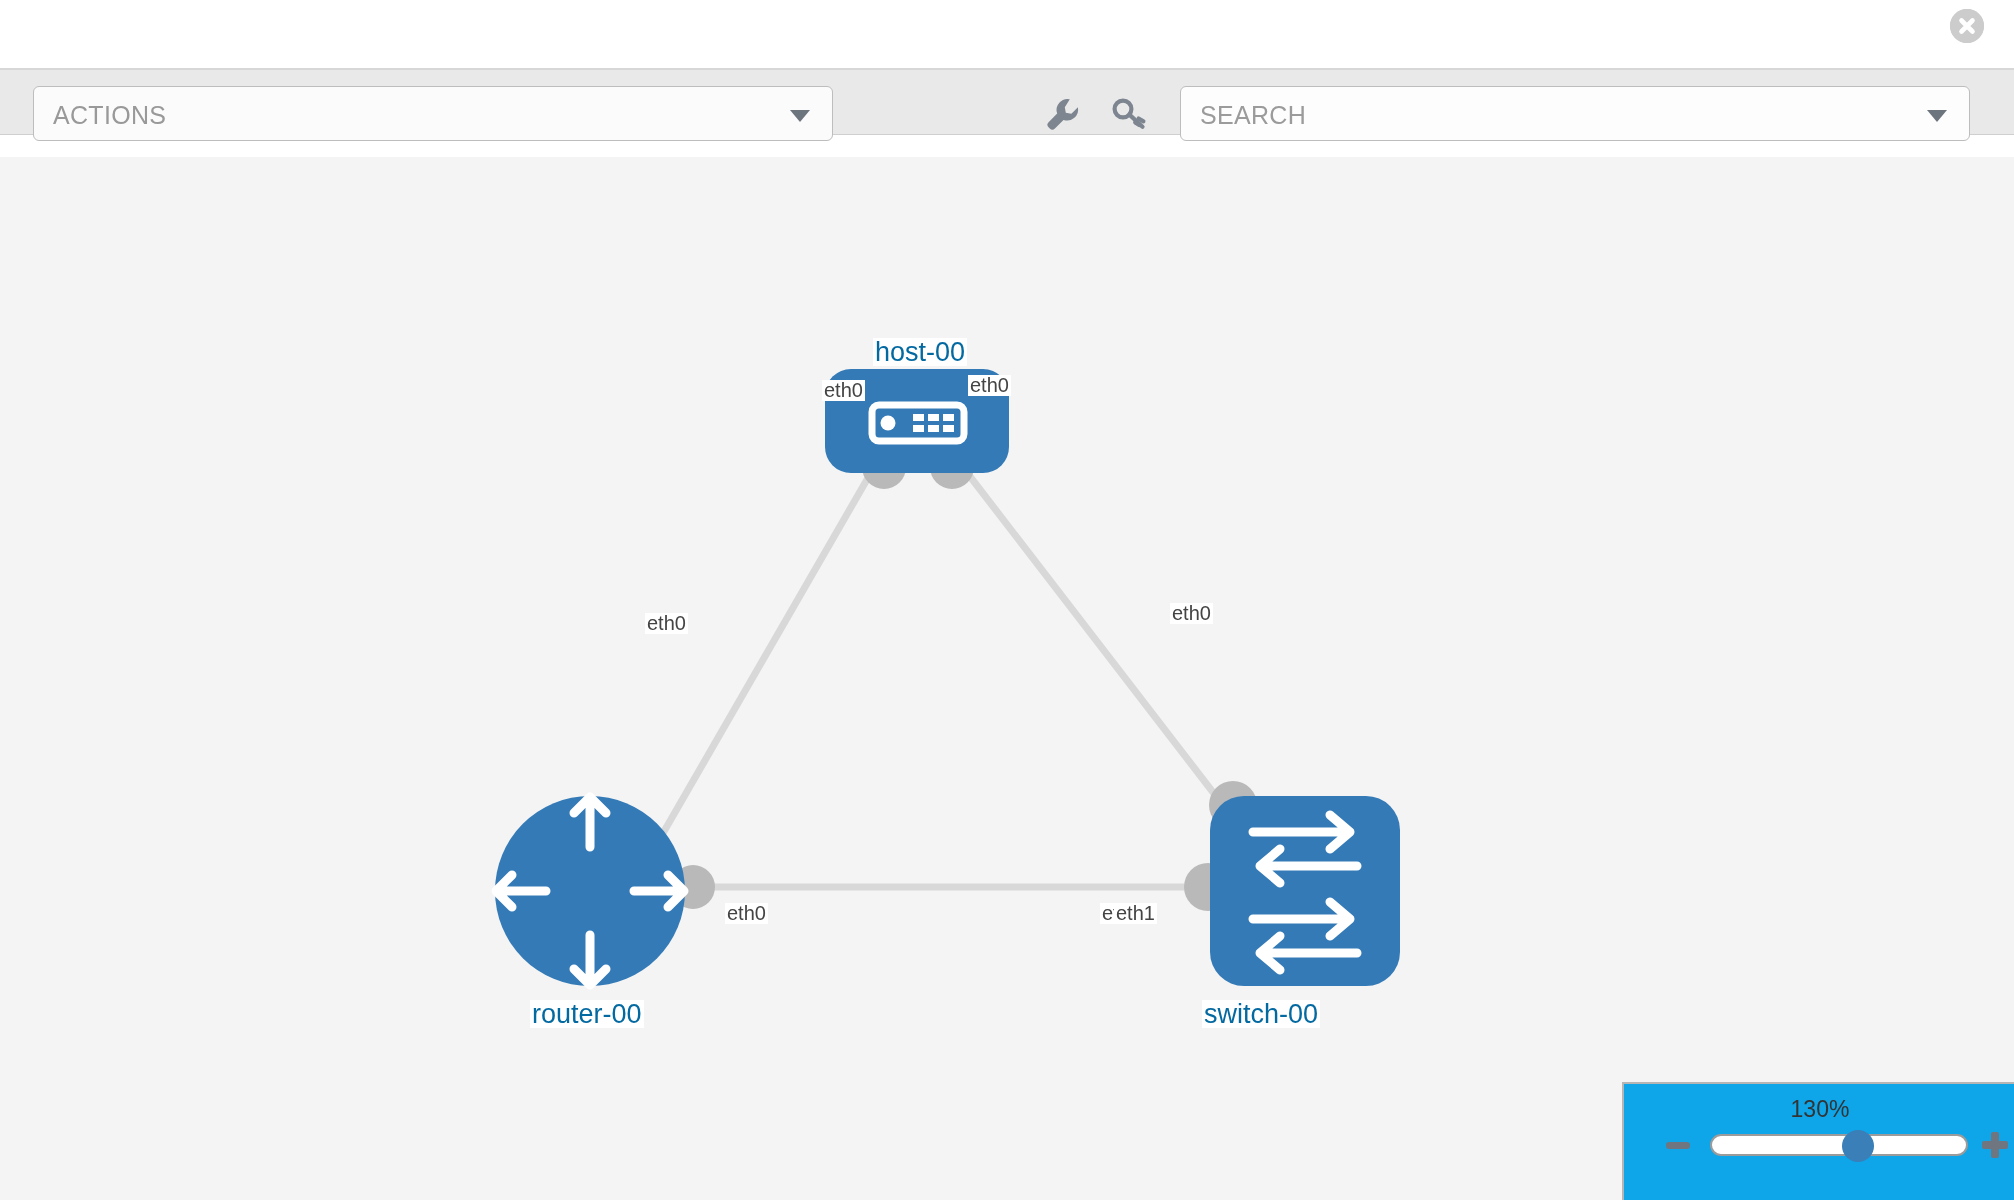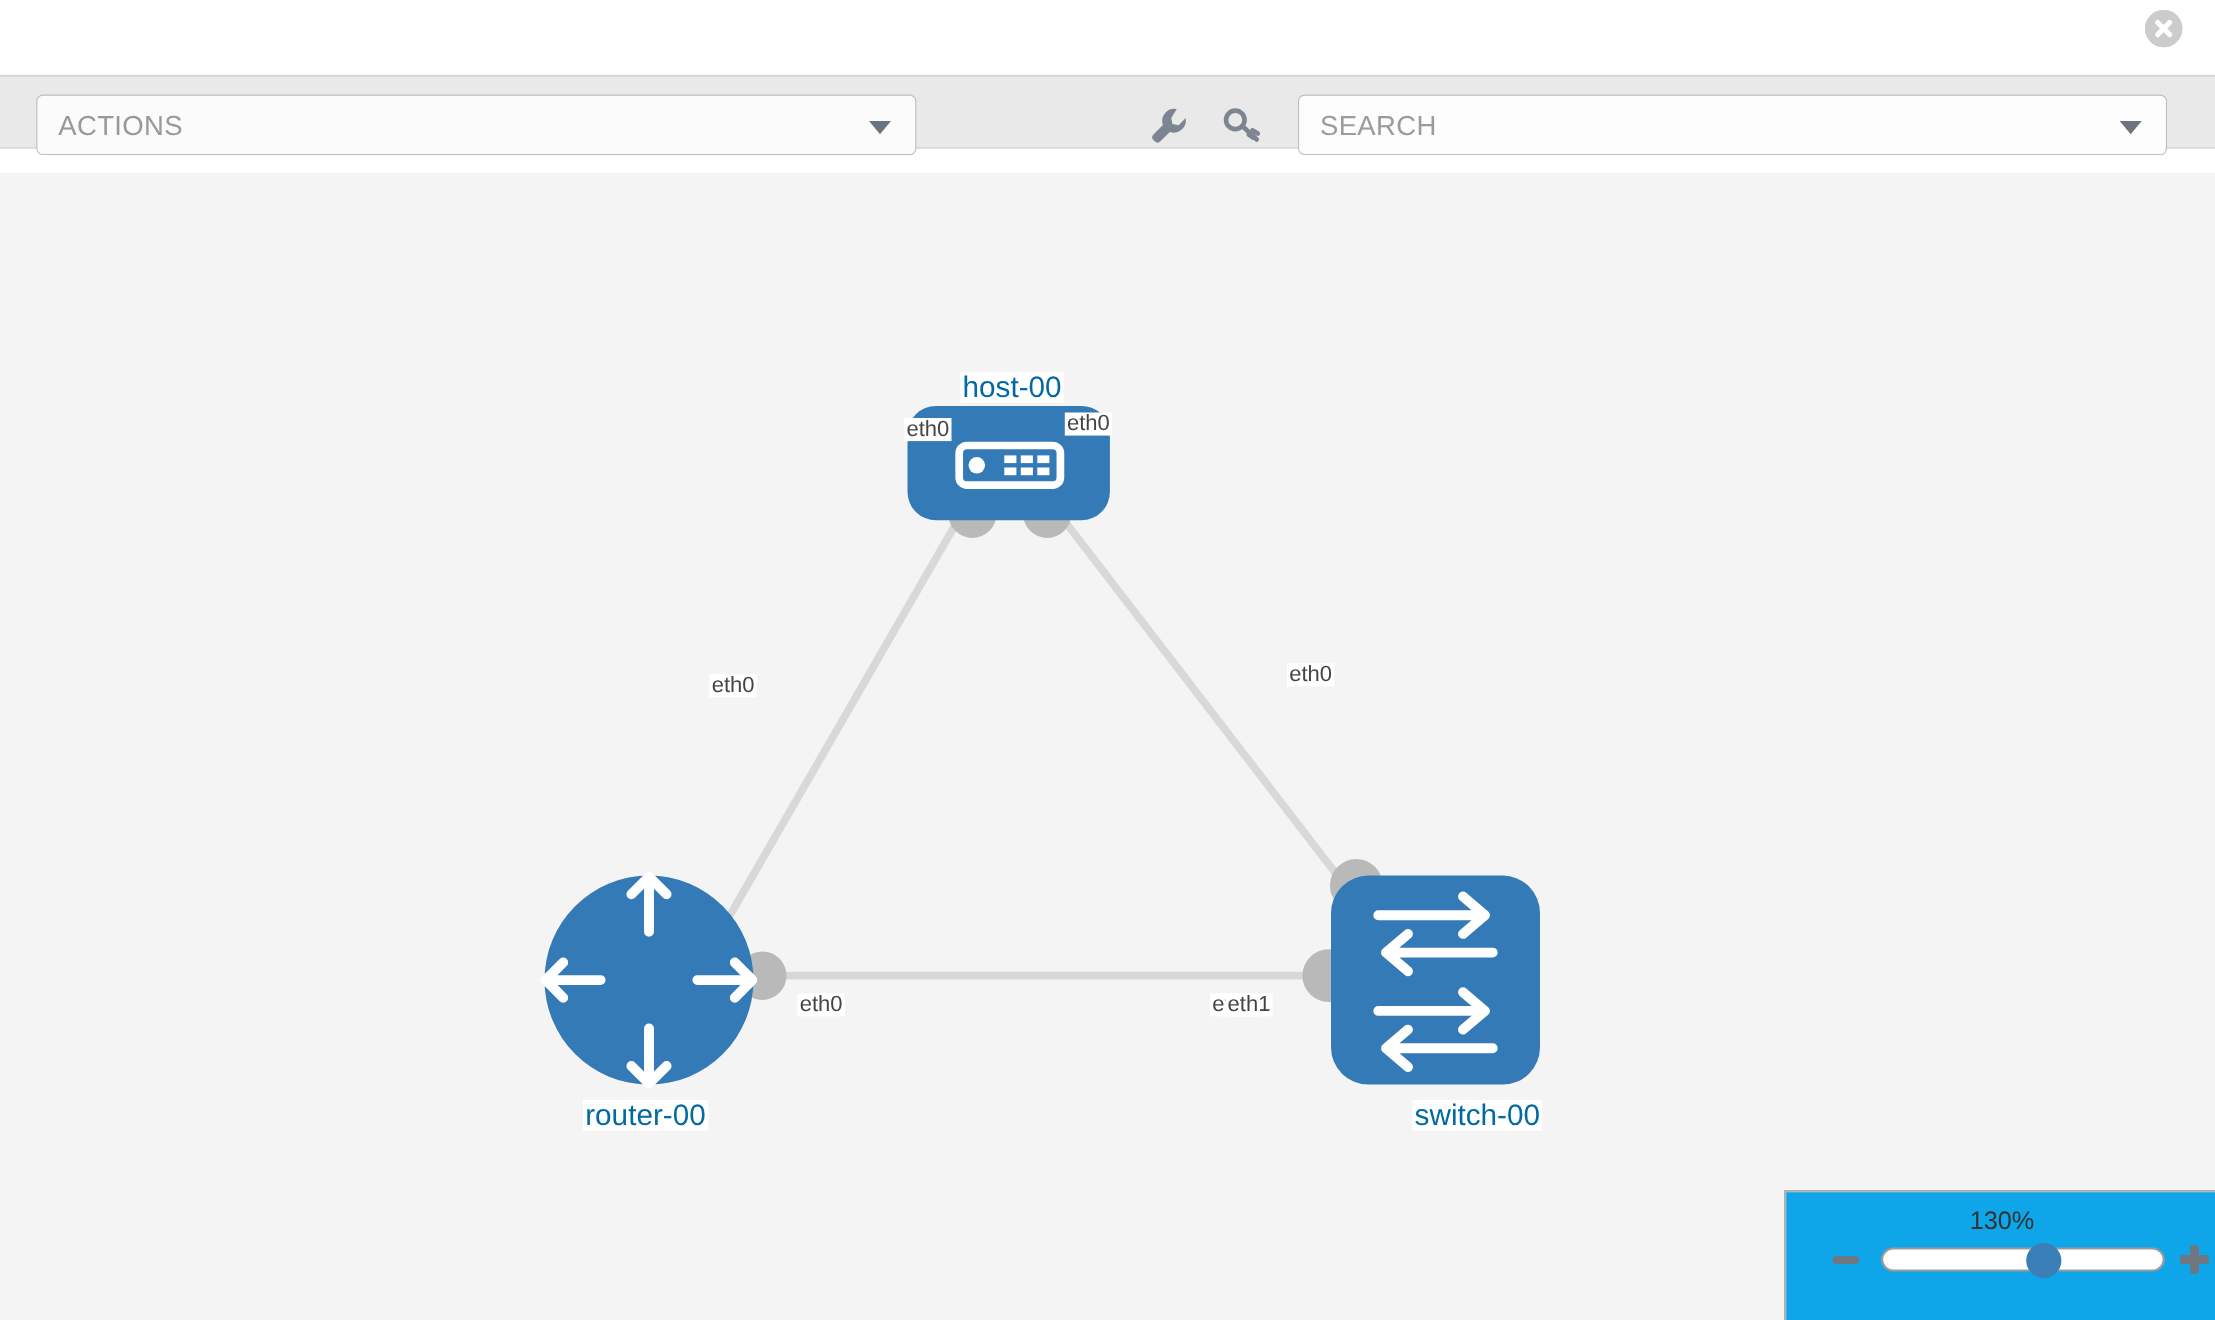--- a/index.html
+++ b/index.html
@@ -315,21 +315,21 @@
         <path d="M1253 675 L1348 675 M1330 658 L1350 675 L1330 692"></path>
         <path d="M1357 709 L1262 709 M1280 692 L1260 709 L1280 726"></path>
         <path d="M1253 762 L1348 762 M1330 745 L1350 762 L1330 779"></path>
         <path d="M1357 796 L1262 796 M1280 779 L1260 796 L1280 813"></path>
       </g>
     </g>
   </svg>
 
   <div class="node-label" style="left:873px; top:181px;">host-00</div>
   <div class="node-label" style="left:530px; top:843px;">router-00</div>
-  <div class="node-label" style="left:1284px; top:843px;text-align:right;">switch-00</div>
+  <div class="node-label" style="left:1202px; top:843px;text-align:right;">switch-00</div>
 
   <div class="edge-label" style="left:822px; top:195px;">eth0</div>
   <div class="edge-label" style="left:968px; top:190px;">eth0</div>
   <div class="edge-label" style="left:645px; top:428px;">eth0</div>
   <div class="edge-label" style="left:1170px; top:418px;">eth0</div>
   <div class="edge-label" style="left:725px; top:718px;">eth0</div>
   <div class="edge-label" style="left:1100px; top:718px;">eth0</div>
   <div class="edge-label" style="left:1114px; top:718px;">eth1</div>
 </div>
 

